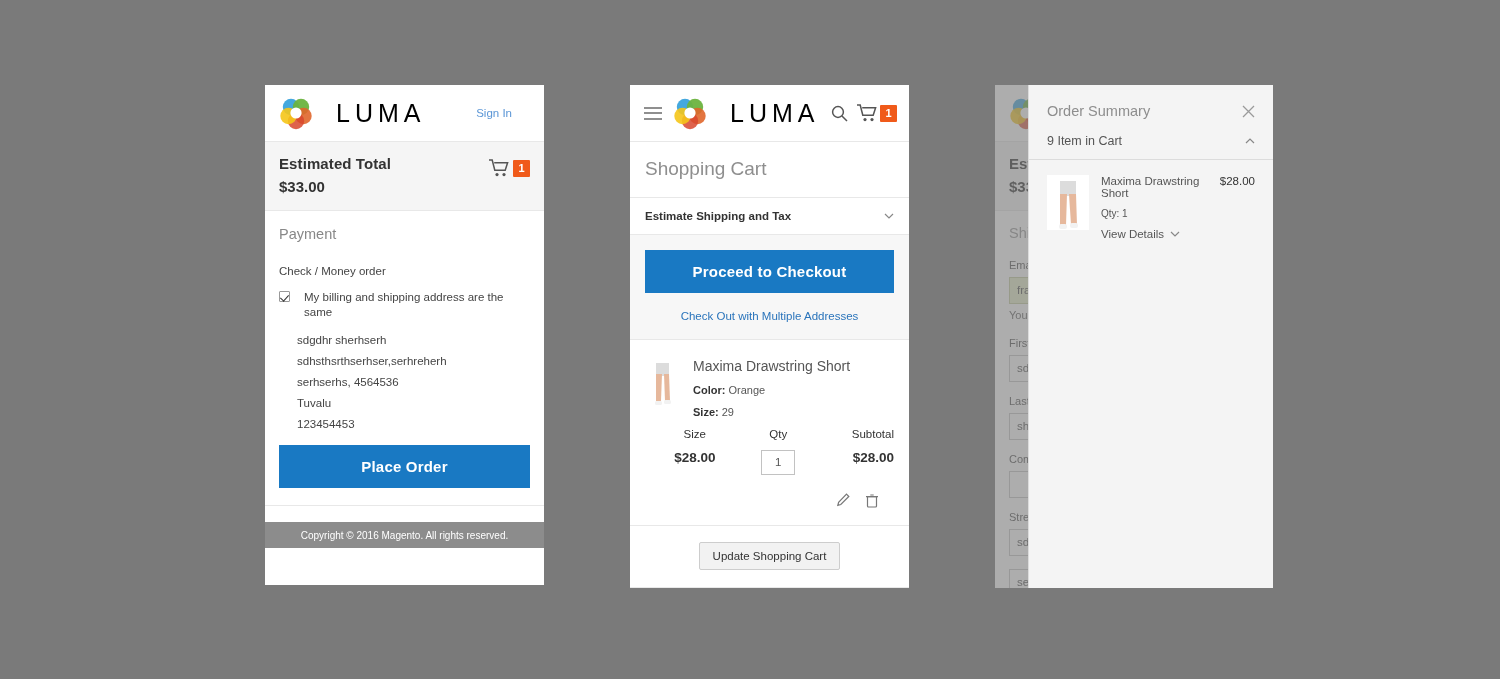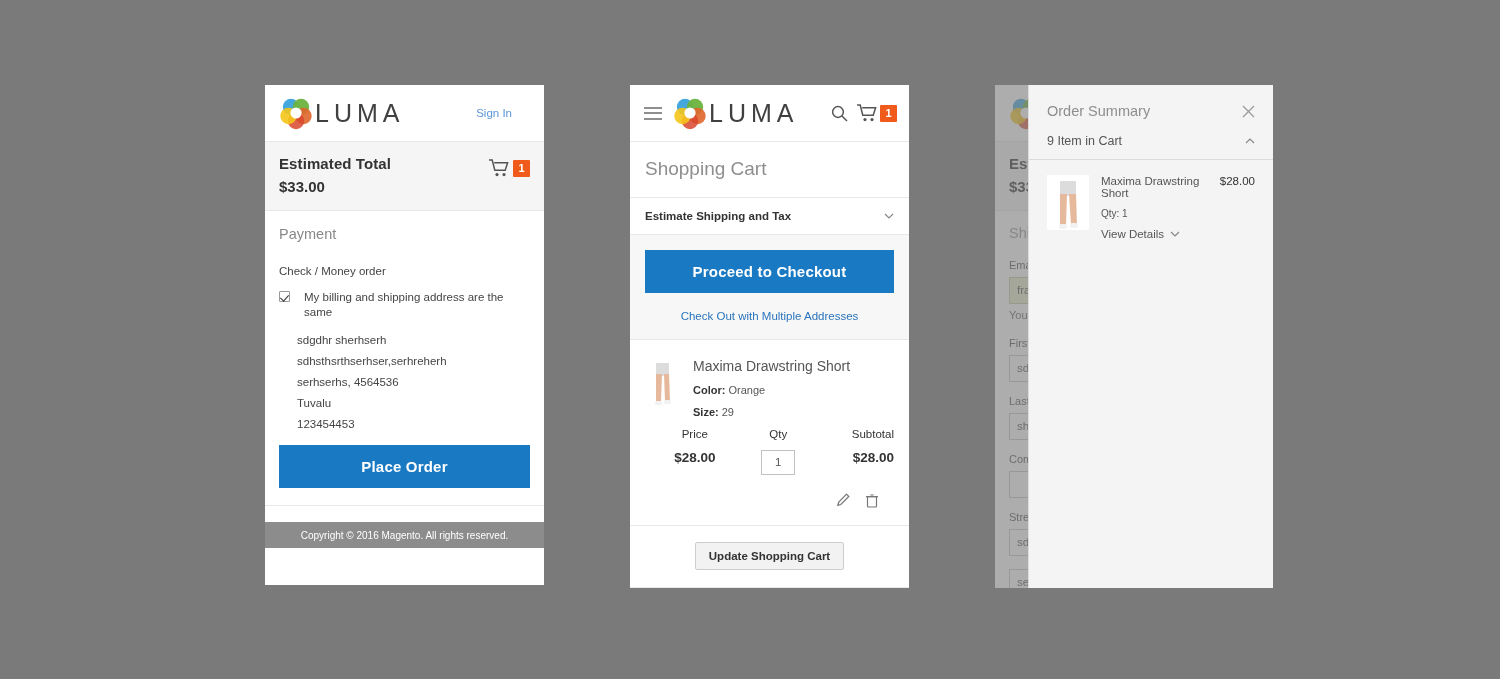--- a/index.html
+++ b/index.html
@@ -16,22 +16,22 @@
   
   .site-header {
     display: flex; align-items: center;
     height: 57px; padding: 0 14px;
     background: #fff; border-bottom: 1px solid #e8e8e8;
     position: relative;
   }
   .logo-mark { width: 34px; height: 34px; position: relative; flex: 0 0 34px; }
   .logo-mark svg { display: block; }
   .logo-word {
-    font-size: 25px; letter-spacing: 5px; color: #404040;
-    font-weight: 400; margin-left: 2px; line-height: 1;
+    font-size: 25px; letter-spacing: 5px; color: #000000;
+    font-weight: 400; margin-left: 23px; line-height: 1;
   }
   .signin-link {
     position: absolute; right: 32px; top: 50%; transform: translateY(-50%);
     color: #5b96d6; font-size: 11.5px;
   }
   .hamburger { width: 18px; height: 13px; margin-right: 11px; flex: 0 0 18px; }
   .hamburger span {
     display: block; height: 2px; background: #8f8f8f; margin-bottom: 3.5px;
   }
   .hdr-right { position: absolute; right: 12px; top: 50%; transform: translateY(-50%);
@@ -125,21 +125,21 @@
     font-size: 11.5px; text-align: center; color: #555; font-weight: 400;
     font-family: "Liberation Sans", sans-serif; display: inline-block; line-height: 23px;
   }
   .row-actions { display: flex; justify-content: flex-end; gap: 15px;
     padding: 18px 15px 0; }
   .act-ic { width: 14px; height: 15px; }
   .update-wrap { display: flex; justify-content: center;
     padding: 16px 0 17px; border-top: 1px solid #e8e8e8; margin-top: 17px; }
   .btn-secondary {
     background: #f2f2f2; border: 1px solid #cdcdcd; color: #333;
-    font-size: 11.5px; font-weight: 700; padding: 7px 13px; border-radius: 2px;
+    font-size: 11.5px; font-weight: 400; padding: 7px 13px; border-radius: 2px;
     cursor: pointer; font-family: "Liberation Sans", sans-serif;
   }
   .cart-discount {
     display: flex; align-items: center; justify-content: space-between;
     padding: 13px 15px; border-top: 1px solid #e8e8e8;
   }
 
   
   #panel-summary { left: 995px; top: 85px; width: 278px; height: 503px; }
   .p3-under { position: absolute; inset: 0; background: #fff; }
@@ -323,21 +323,21 @@
         </div>
         <div class="prod-attr">
           <b>Size:</b>
           <span>29</span>
         </div>
       </div>
     </div>
 
     <div class="prod-table">
       <div class="pt-head">
-        <div class="pt-c-price">Price</div>
+        <div class="pt-c-price">Size</div>
         <div class="pt-c-qty">Qty</div>
         <div class="pt-c-sub">Subtotal</div>
       </div>
       <div class="pt-body">
         <div class="pt-c-price">$28.00</div>
         <div class="pt-c-qty">
           <span class="qty-input">1</span>
         </div>
         <div class="pt-c-sub">$28.00</div>
       </div>

